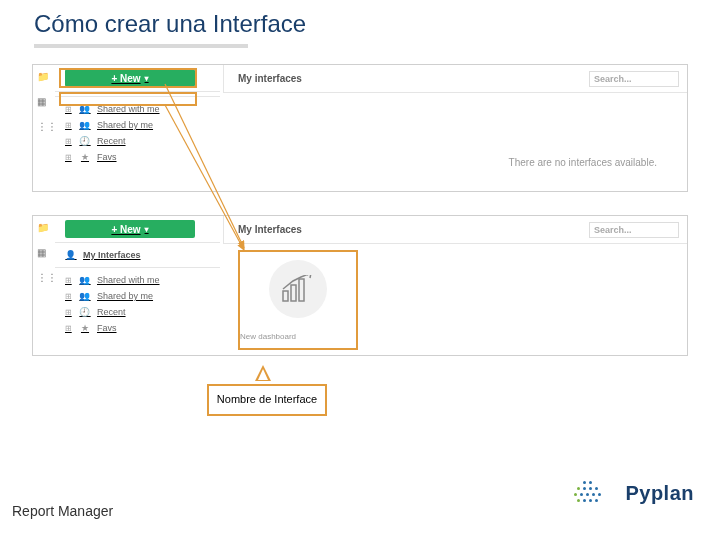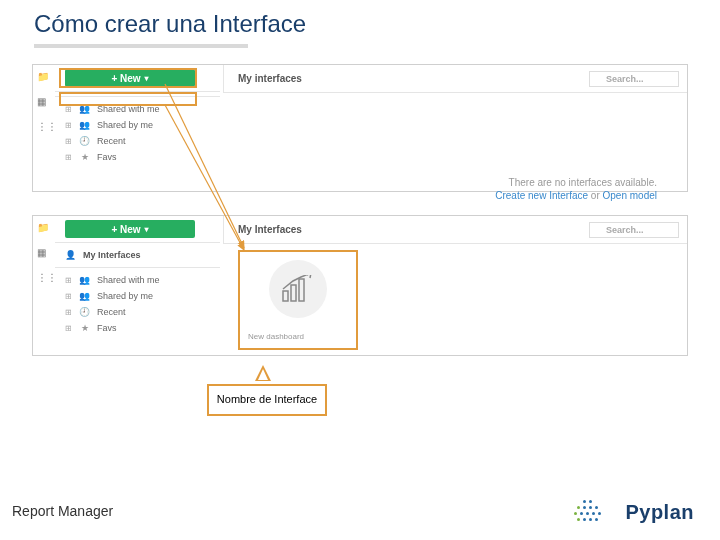--- a/index.html
+++ b/index.html
@@ -29,21 +29,21 @@
     background: #fff;
   }
   .panel1 { left: 32px; top: 64px; width: 656px; height: 128px; }
   .panel2 { left: 32px; top: 215px; width: 656px; height: 141px; }
 
   
   .vstrip { position: absolute; left: 4px; top: 6px; display: flex; flex-direction: column; gap: 14px; }
   .vstrip span { font-size: 10px; color: #777; }
 
   
-  .leftcol { position: absolute; left: 22px; top: 4px; width: 165px; }
+  .leftcol { position: absolute; left: 22px; top: 4px; width: 165px; text-decoration: underline; }
   .newbtn {
     background: #27ae60;
     color: #fff;
     font-size: 10px;
     font-weight: 700;
     height: 18px;
     width: 130px;
     margin-left: 10px;
     border-radius: 2px;
     display: flex;
@@ -82,31 +82,30 @@
     padding-left: 14px;
     font-size: 10px;
     font-weight: 700;
     color: #555;
   }
   .searchbox {
     position: absolute;
     right: 8px; top: 6px;
     font-size: 9px; color: #aaa;
     border: 1px solid #ddd;
-    padding: 2px 16px;
+    padding: 2px 4px;
     width: 90px;
   }
 
   .empty-msg {
     position: absolute;
     right: 30px; top: 92px;
     font-size: 10px;
     color: #999;
-    text-align: right;
-    margin-top: 20px;
+    text-align: center;
   }
   .empty-links { font-size: 10px; margin-top: 2px; }
   .empty-links .lnk { color: #3a89cc; }
 
   
   .thumb-box {
     position: absolute;
     left: 205px; top: 34px;
     width: 120px; height: 100px;
     border: 2px solid #e19b3c;
@@ -115,21 +114,21 @@
     padding-top: 8px;
   }
   .thumb-circle {
     width: 58px; height: 58px; border-radius: 50%;
     background: #f1f1f1;
     display: flex; align-items: center; justify-content: center;
     margin-bottom: 14px;
   }
   .thumb-label {
     font-size: 8px; color: #999;
-    align-self: flex-start; margin-left: 8px;
+    align-self: flex-start; margin-left: 0;
   }
 
   
   .callout {
     position: absolute;
     left: 207px; top: 384px;
     width: 120px; height: 32px;
     border: 2px solid #e19b3c;
     font-size: 11px;
     text-align: center;
@@ -154,21 +153,21 @@
   }
 
   .footer-left {
     position: absolute;
     left: 12px; top: 503px;
     font-size: 14px;
     color: #333;
   }
   .footer-logo {
     position: absolute;
-    right: 26px; top: 498px;
+    right: 26px; top: 479px;
     display: flex; align-items: center; gap: 24px;
   }
   .logo-dots {
     width: 28px; height: 28px; position: relative;
   }
   .logo-dots span { position: absolute; width: 3px; height: 3px; border-radius: 50%; }
   .logo-text { font-size: 20px; font-weight: 700; color: #1a3f6b; letter-spacing: 0.5px; }
 
   
   .arrows { position: absolute; left: 0; top: 0; width: 720px; height: 540px; pointer-events: none; }
@@ -214,23 +213,20 @@
     </div>
   </div>
   <div class="highlight-box hb1"></div>
   <div class="highlight-box hb2"></div>
   <div class="headerbar">
     <span>My interfaces</span>
     <div class="searchbox">Search...</div>
   </div>
   <div class="empty-msg">
     <div>There are no interfaces available.</div>
-    <div class="empty-links">
-      <span class="lnk">Create new Interface</span><span> or </span><span class="lnk">Open model</span>
-    </div>
   </div>
 </div>
 
 <div class="panel panel2">
   <div class="vstrip">
     <span>📁</span>
     <span>▦</span>
     <span>⋮⋮</span>
   </div>
   <div class="leftcol">

